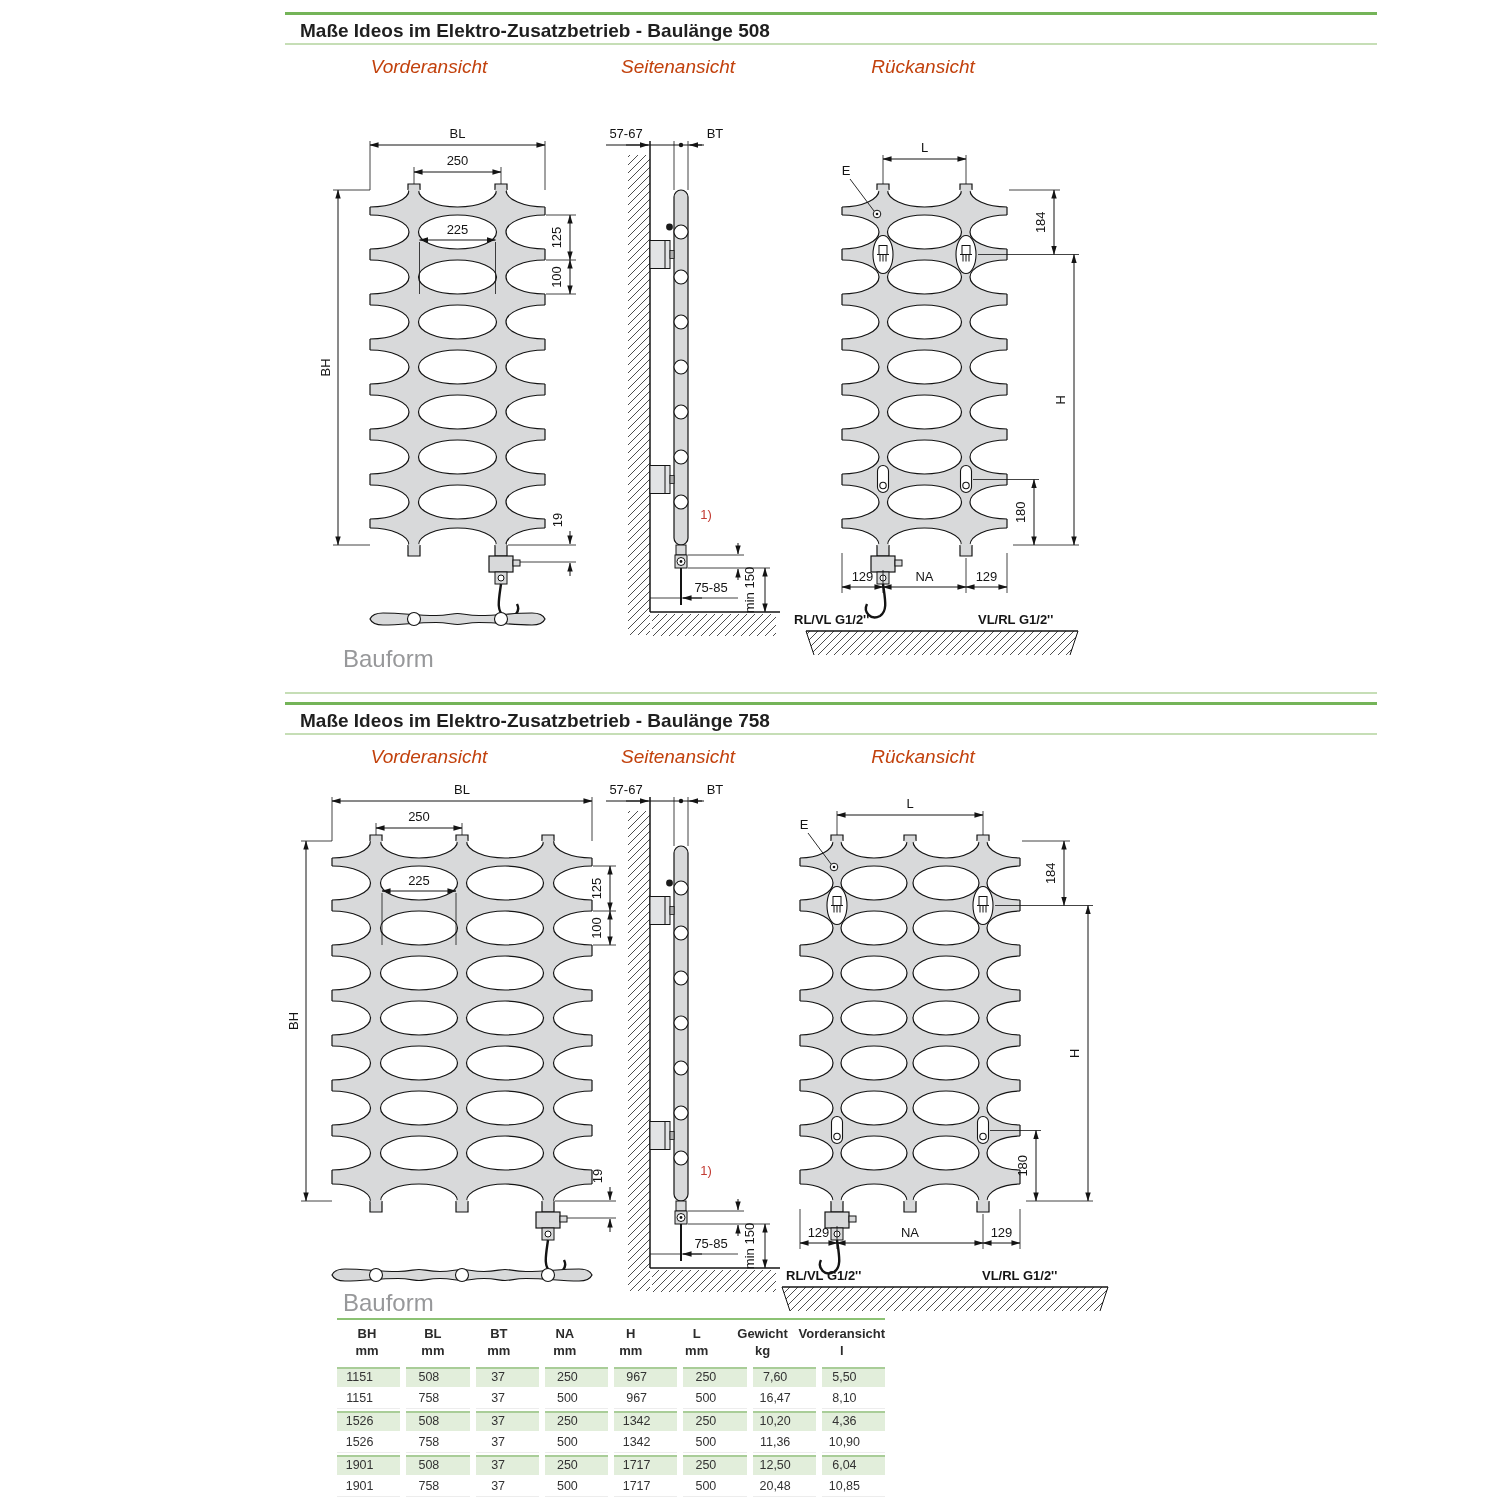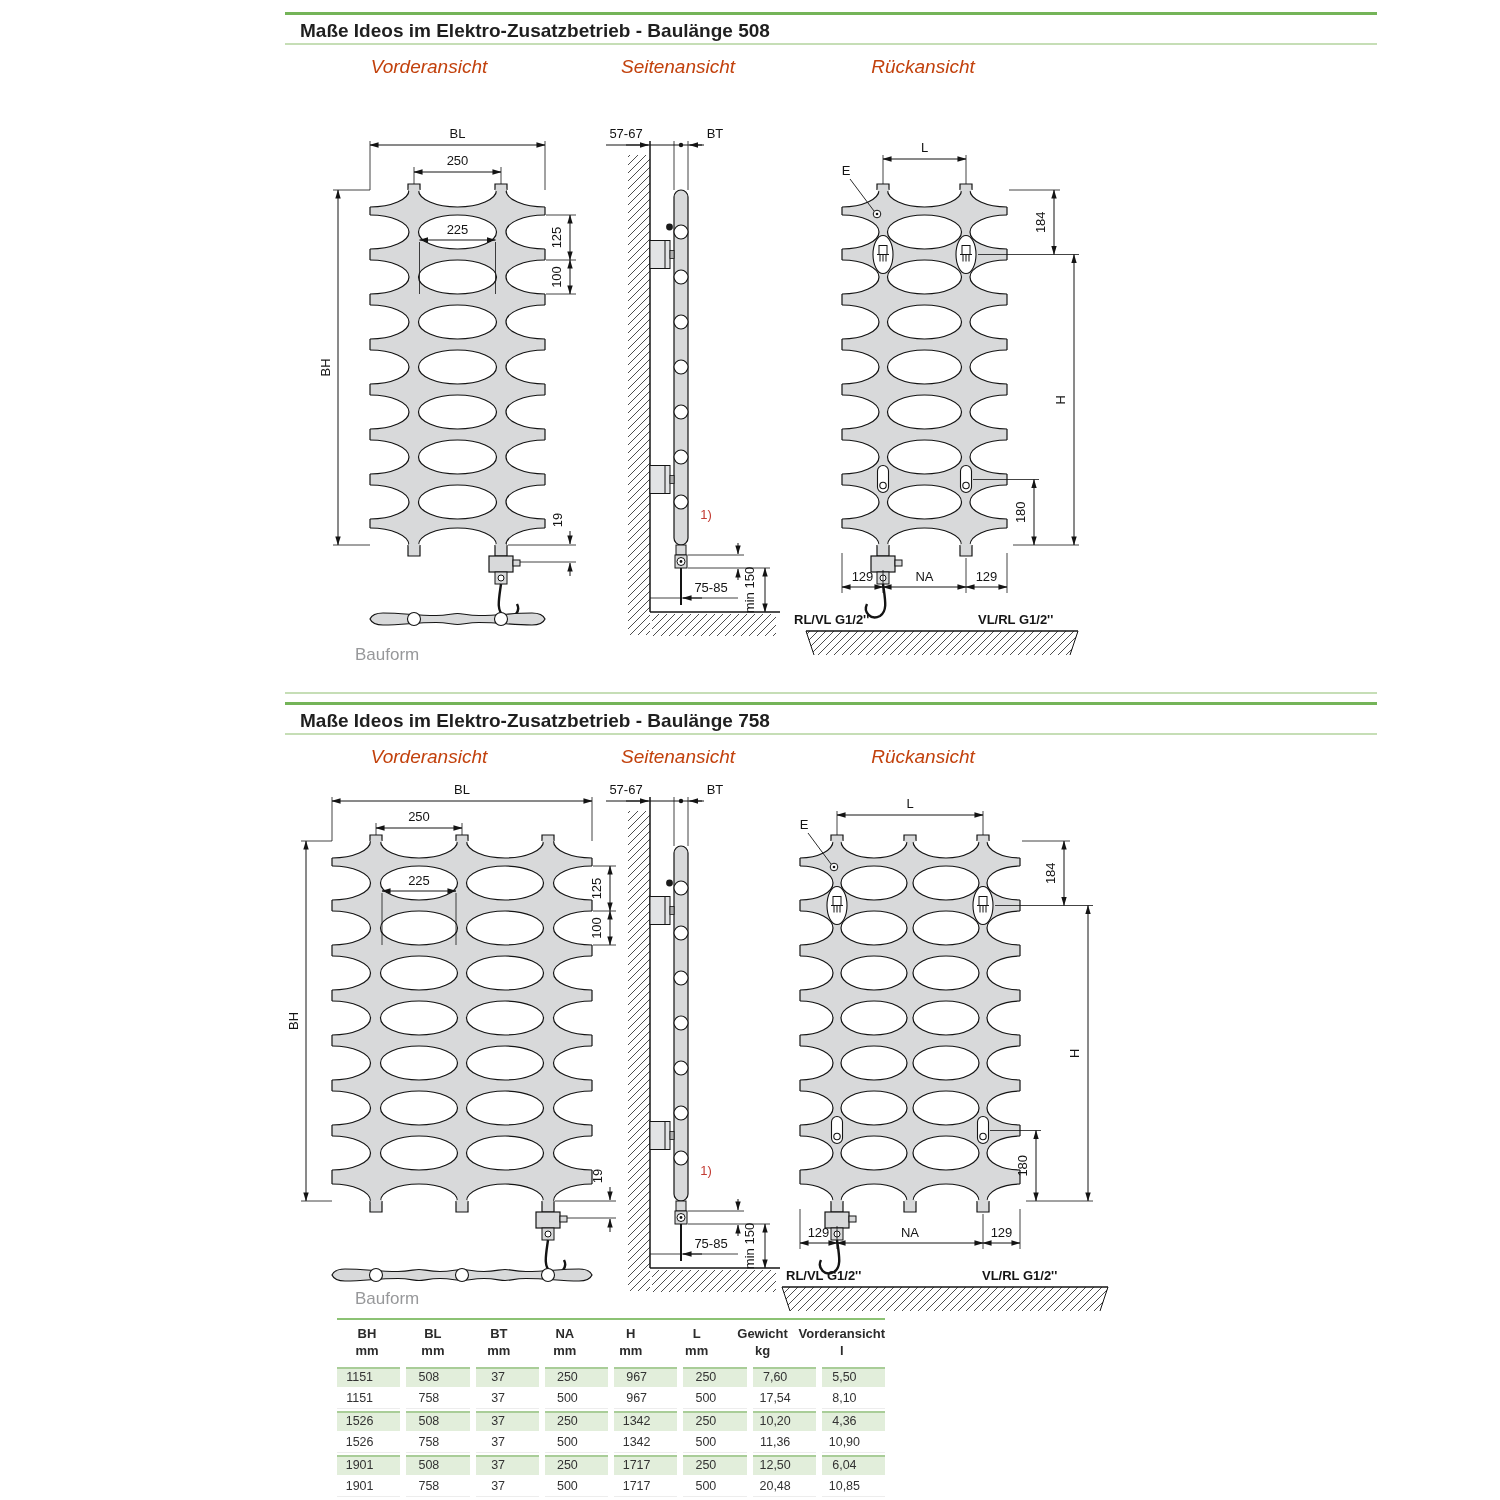--- a/index.html
+++ b/index.html
@@ -3,21 +3,21 @@
 <meta charset="utf-8">
 <style>
   html,body{margin:0;padding:0;background:#fff;}
   .page{position:relative;width:1500px;height:1500px;background:#fff;overflow:hidden;
         font-family:"Liberation Sans",sans-serif;}
   .gline{position:absolute;left:285px;width:1092px;}
   .gline.dark{height:3px;background:#74b458;}
   .gline.light{height:2px;background:#c6deb6;}
   .sec-title{position:absolute;left:300px;font-size:19px;font-weight:bold;color:#1f1f1f;}
   .view-label{position:absolute;font-size:19px;color:#c2410c;transform:translateX(-50%);white-space:nowrap;font-style:italic;}
-  .bauform-label{position:absolute;left:355px;font-size:17px;color:#97989a;}
+  .bauform-label{position:absolute;left:343px;font-size:24px;color:#97989a;}
   svg.draw{position:absolute;overflow:visible;}
   text.dim{font-size:13px;fill:#141414;font-family:"Liberation Sans",sans-serif;}
   text.dim.red{fill:#c23a32;}
   text.dim.conn{font-weight:bold;}
   .dtable{position:absolute;left:337px;top:1318px;width:548px;border-top:2px solid #8cc274;padding-top:6px;}
   .thead,.trow{display:grid;grid-template-columns:repeat(8,1fr);gap:6px;}
   .thead{margin-bottom:7px;}
   .hcell{text-align:center;font-size:13px;font-weight:bold;color:#2b2b2b;line-height:1.3;}
   .trow{margin-bottom:2px;}
   .tcell{text-align:center;font-size:12.5px;color:#333;padding:2px 18px 3px 0;}
@@ -658,21 +658,21 @@
           <div class="tcell">7,60</div>
           <div class="tcell">5,50</div>
         </div>
         <div class="trow white">
           <div class="tcell">1151</div>
           <div class="tcell">758</div>
           <div class="tcell">37</div>
           <div class="tcell">500</div>
           <div class="tcell">967</div>
           <div class="tcell">500</div>
-          <div class="tcell">17,54</div>
+          <div class="tcell">16,47</div>
           <div class="tcell">8,10</div>
         </div>
         <div class="trow green">
           <div class="tcell">1526</div>
           <div class="tcell">508</div>
           <div class="tcell">37</div>
           <div class="tcell">250</div>
           <div class="tcell">1342</div>
           <div class="tcell">250</div>
           <div class="tcell">10,20</div>

